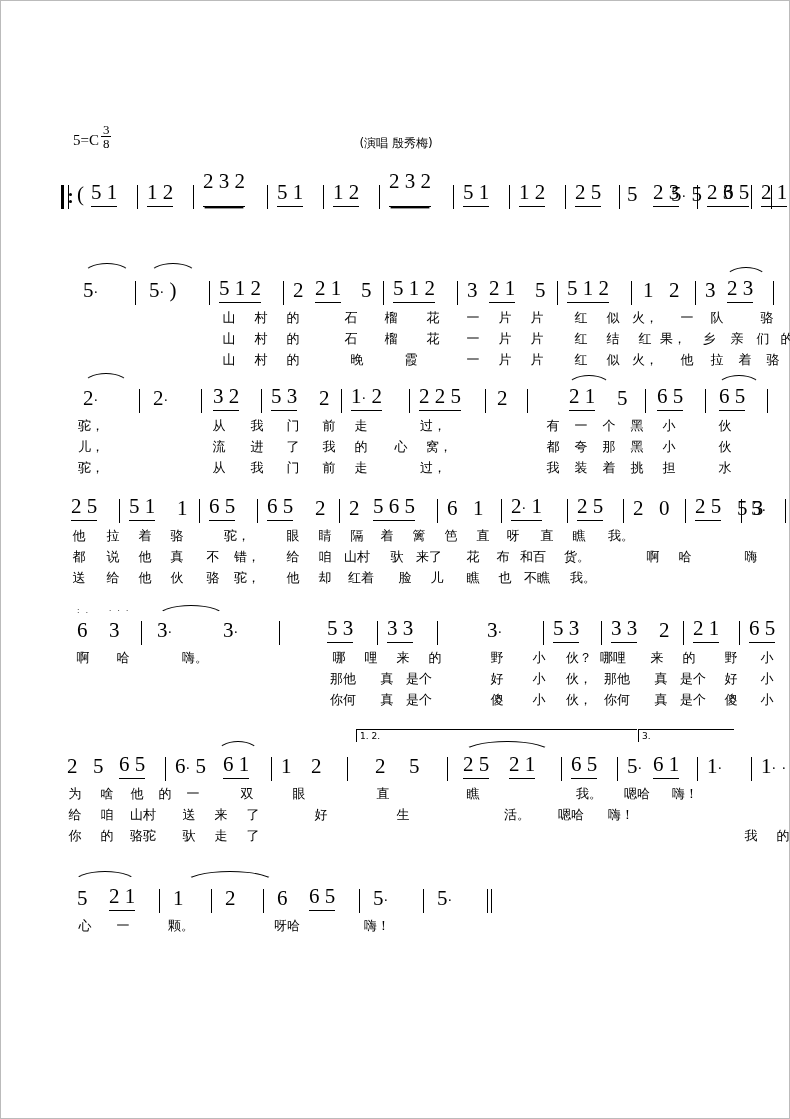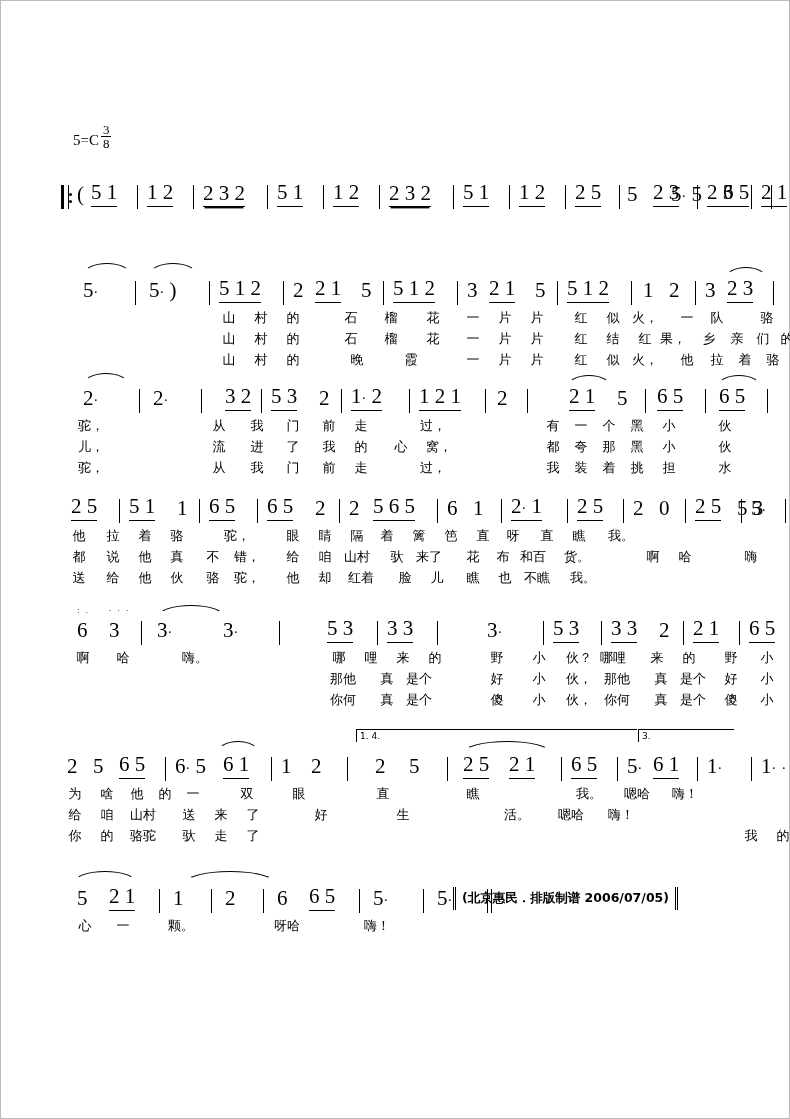--- a/index.html
+++ b/index.html
@@ -87,21 +87,21 @@
     font-family: "Liberation Serif", serif;
     white-space: nowrap;
     letter-spacing: 0px;
   }
   .notes span.n {
     position: absolute;
     bottom: 4px;
     font-size: 21px;
   }
   .u1 { border-bottom: 1.3px solid #000; padding-bottom: 1px; }
-  .u2 { border-bottom: 1.3px solid #000; padding-bottom: 0; box-shadow: 0 3px 0 -1.6px #000; }
+  .u2 { border-bottom: 1.3px solid #000; padding-bottom: 12px; box-shadow: 0 3px 0 -1.6px #000; }
   .bar {
     position: absolute;
     bottom: 2px;
     width: 1.2px;
     height: 24px;
     background: #000;
   }
   .repeat-start, .repeat-end {
     position: absolute;
     bottom: 2px;
@@ -160,20 +160,21 @@
     padding: 3px 6px;
     border-left: 3px double #000;
     border-right: 3px double #000;
   }
 </style>
 </head>
 <body>
 
 <div class="page">
 
+  <div class="subtitle">(演唱 殷秀梅)</div>
 
   <div class="keysig">
     <span>5=C</span><span class="frac"><span class="num">3</span><span class="den">8</span></span>
   </div>
 
 
   <div class="stave" style="top:176px">
     <div class="notes">
       <span class="repeat-start" style="left:0"></span>
       <span class="repdots" style="left:8px;">
@@ -301,28 +302,28 @@
     </div>
   </div>
 
   <div class="stave" style="top:380px">
     <div class="notes">
       <div class="slur" style="left:22px;top:-8px;width:44px;"></div>
       <span class="n" style="left:22px;">2<span style="font-size:14px;">·</span></span>
       <span class="bar" style="left:78px"></span>
       <span class="n" style="left:92px;">2<span style="font-size:14px;">·</span></span>
       <span class="bar" style="left:140px"></span>
-      <span class="n u1" style="left:164px;">3 2</span>
+      <span class="n u1" style="left:152px;">3 2</span>
       <span class="bar" style="left:200px"></span>
       <span class="n u1" style="left:210px;">5 3</span>
       <span class="n" style="left:258px;">2</span>
       <span class="bar" style="left:280px"></span>
       <span class="n u1" style="left:290px;">1<span style="font-size:14px;">·</span> 2</span>
       <span class="bar" style="left:348px"></span>
-      <span class="n u1" style="left:358px;">1 2 1</span>
+      <span class="n u1" style="left:358px;">2 2 5</span>
       <span class="bar" style="left:424px"></span>
       <span class="n" style="left:436px;">2</span>
       <span class="bar" style="left:466px"></span>
       <div class="slur" style="left:506px;top:-6px;width:42px;"></div>
       <span class="n u1" style="left:508px;">2 1</span>
       <span class="n" style="left:556px;">5</span>
       <span class="bar" style="left:584px"></span>
       <span class="n u1" style="left:596px;">6 5</span>
       <span class="bar" style="left:644px"></span>
       <div class="slur" style="left:656px;top:-6px;width:42px;"></div>
@@ -537,21 +538,21 @@
         <span style="left:518px">伙，</span>
       <span style="left:556px">你何</span>
         <span style="left:600px">真</span>
         <span style="left:632px">是个</span>
       <span style="left:670px">傻</span>
         <span style="left:706px">小</span>
     </div>
   </div>
 
   <div class="volta" style="left:355px;top:728px;width:280px;">
-      <b>1. 4.</b>
+      <b>1. 2.</b>
     </div>
   <div class="volta" style="left:637px;top:728px;width:95px;">
       <b>3.</b>
     </div>
 
   <div class="stave" style="top:748px">
     <div class="notes">
       <span class="n" style="left:6px;">2</span>
       <span class="n" style="left:32px;">5</span>
       <span class="n u1" style="left:58px;">6 5</span>
@@ -640,15 +641,14 @@
     </div>
     <div class="lyricline" style="margin-top:2px">
       <span style="left:24px">心</span>
         <span style="left:62px">一</span>
       <span style="left:120px">颗。</span>
       <span style="left:226px">呀哈</span>
         <span style="left:316px">嗨！</span>
     </div>
   </div>
 
-  <div class="footer-box" style="left:452px;top:886px;">(北京惠民．排版制谱 2006/07/05)</div>
 
 </div>
 
 </body></html>

